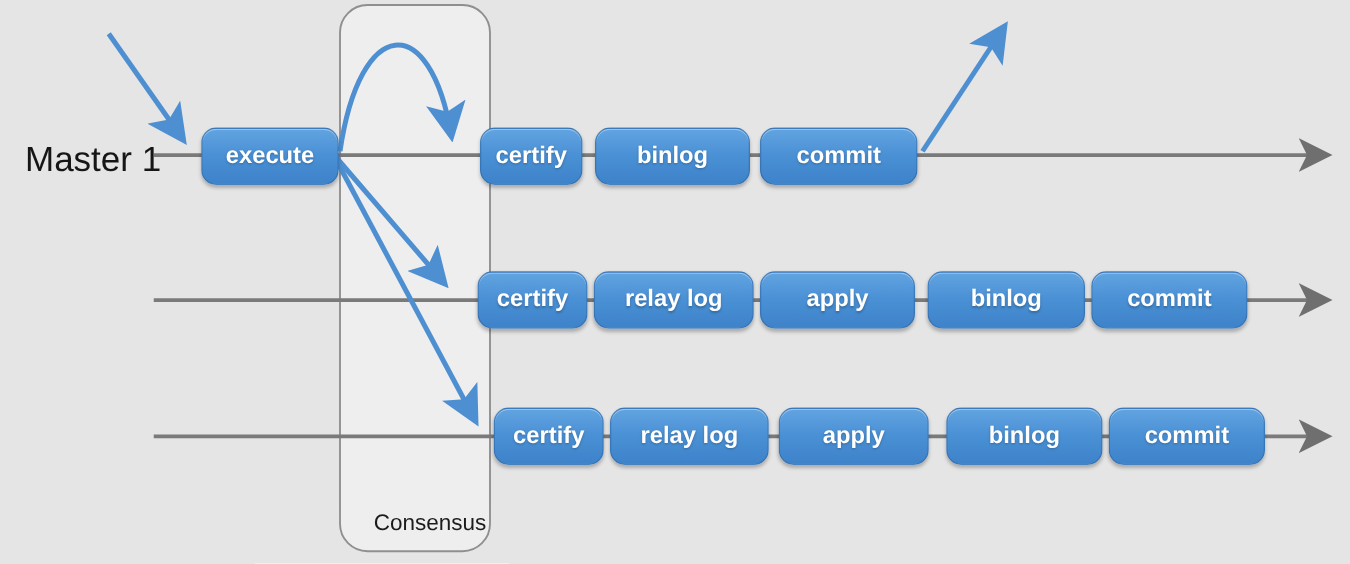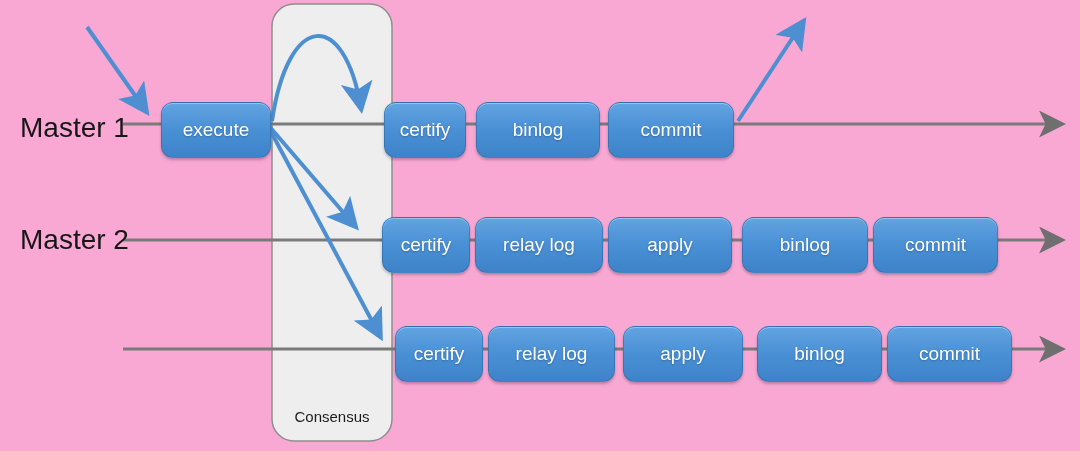--- a/index.html
+++ b/index.html
@@ -1,51 +1,51 @@
 <!DOCTYPE html>
 <html><head>
 <meta charset="utf-8">
 <style>
   html,body{margin:0;padding:0;background:#ffffff;}
   .stage{
     position:relative;
     width:1080px;height:451px;
-    background:#f9a8d4;
+    background:#e5e5e5;
     overflow:hidden;
     font-family:"Liberation Sans",sans-serif;
   }
   .stage svg{position:absolute;left:0;top:0;}
   .row-label{
     position:absolute;
     left:20px;
     height:36px;line-height:36px;
     font-size:28px;
     color:#161616;
     white-space:nowrap;
   }
   .box{
     position:absolute;
-    height:56px;
+    height:46px;
     border-radius:12px;
     background:linear-gradient(180deg,#62a4e1 0%,#4a90d5 48%,#3e83c9 100%);
     border:1px solid rgba(37,90,150,0.45);
     box-shadow:0 2px 3px rgba(0,0,0,0.25), inset 0 1px 0 rgba(255,255,255,0.35);
     color:#ffffff;
     font-size:19px;
-    font-weight:normal;
+    font-weight:bold;
     display:flex;align-items:center;justify-content:center;
     text-shadow:0 1px 2px rgba(0,0,0,0.25);
     white-space:nowrap;
     box-sizing:border-box;
   }
   .consensus-label{
     position:absolute;
-    left:272px;top:408px;width:120px;
+    left:284px;top:408px;width:120px;
     text-align:center;
-    font-size:15px;
+    font-size:18px;
     color:#1c1c1c;
   }
 </style>
 </head>
 <body>
 
 <div class="stage">
 
   <svg width="1080" height="451" viewBox="0 0 1080 451">
     <defs>
@@ -64,21 +64,20 @@
     <line x1="123" y1="349" x2="1060" y2="349" stroke="#7a7a7a" stroke-width="3" marker-end="url(#gray-arrow)"></line>
 
     <path d="M 87 27 L 146 111" fill="none" stroke="#4d8fd1" stroke-width="4" marker-end="url(#blue-arrow)"></path>
     <path d="M 272 121 C 288 12 344 8 361 108" fill="none" stroke="#4d8fd1" stroke-width="4" marker-end="url(#blue-arrow)"></path>
     <path d="M 269 126 L 355 226" fill="none" stroke="#4d8fd1" stroke-width="4" marker-end="url(#blue-arrow)"></path>
     <path d="M 269 128 L 380 336" fill="none" stroke="#4d8fd1" stroke-width="4" marker-end="url(#blue-arrow)"></path>
     <path d="M 738 121 L 803 22" fill="none" stroke="#4d8fd1" stroke-width="4" marker-end="url(#blue-arrow)"></path>
   </svg>
 
   <div class="row-label" style="top:110px;">Master 1</div>
-  <div class="row-label" style="top:222px;">Master 2</div>
 
   <div class="box" style="left:161px;top:102px;width:110px;">execute</div>
   <div class="box" style="left:384px;top:102px;width:82px;">certify</div>
   <div class="box" style="left:476px;top:102px;width:124px;">binlog</div>
   <div class="box" style="left:608px;top:102px;width:126px;">commit</div>
 
   <div class="box" style="left:382px;top:217px;width:88px;">certify</div>
   <div class="box" style="left:475px;top:217px;width:128px;">relay log</div>
   <div class="box" style="left:608px;top:217px;width:124px;">apply</div>
   <div class="box" style="left:742px;top:217px;width:126px;">binlog</div>

